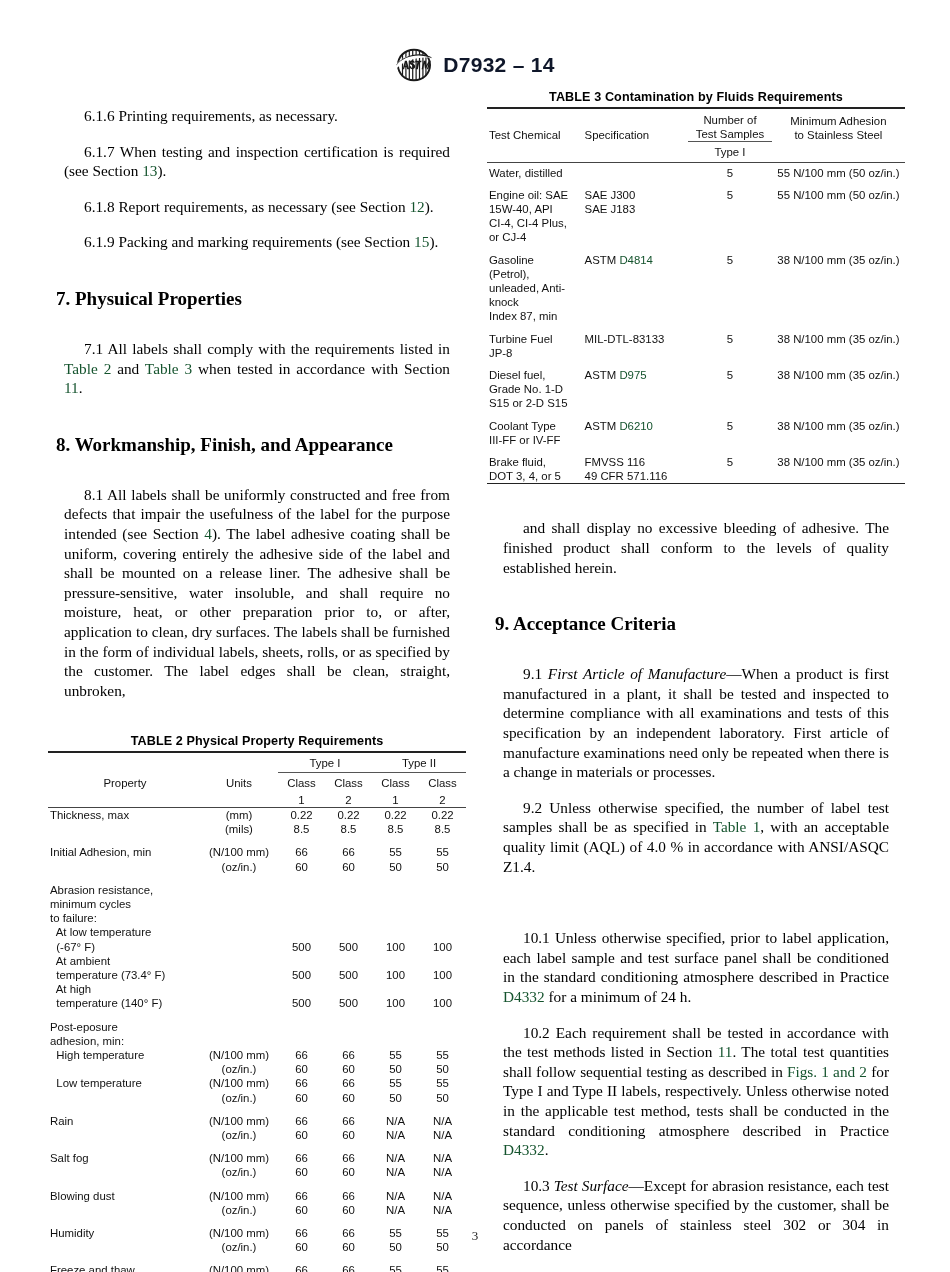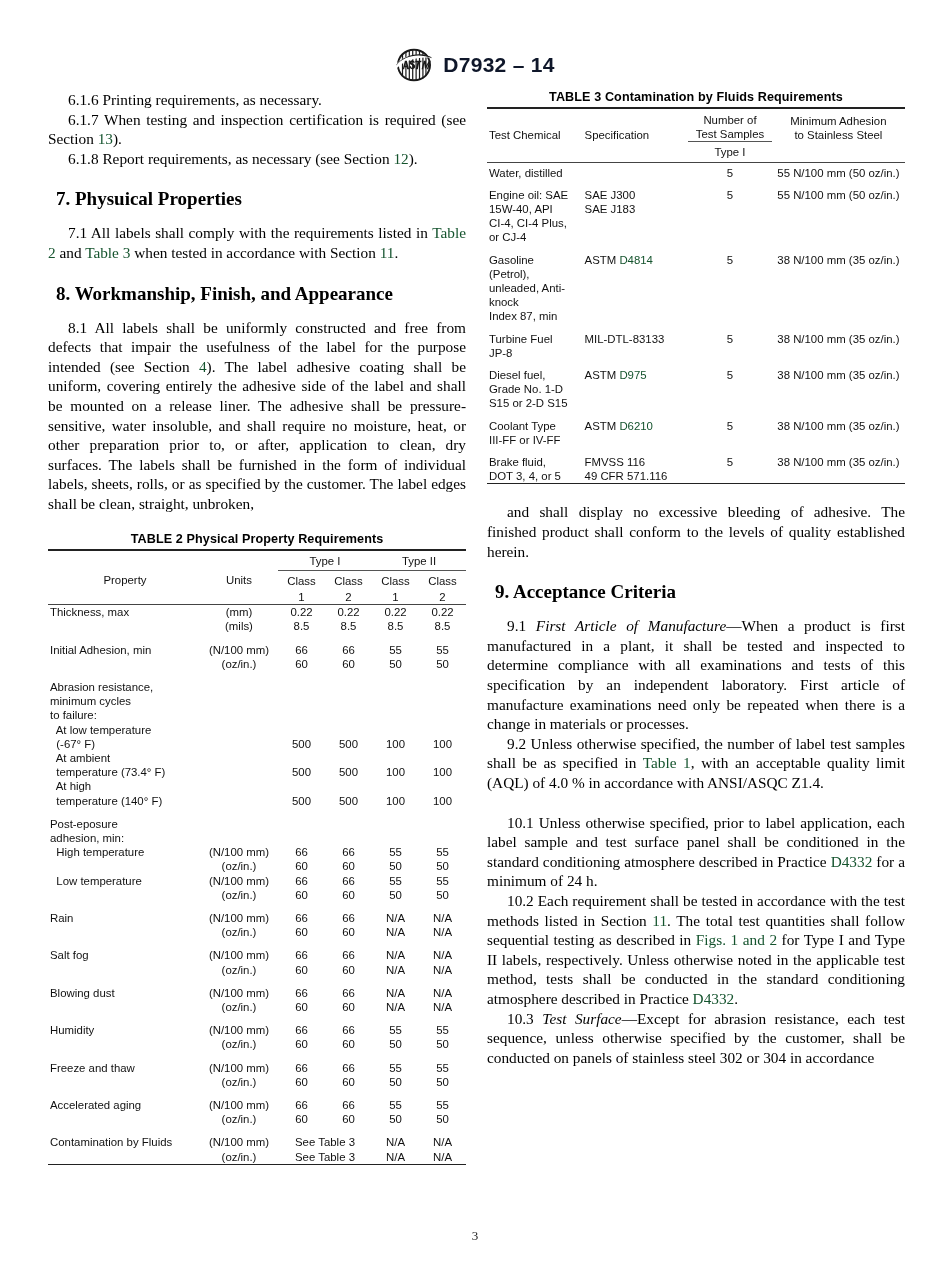--- a/index.html
+++ b/index.html
@@ -60,21 +60,21 @@
     width: 418px;
   }
 
   
   .p {
     font-family: "Liberation Serif", serif;
     font-size: 15.3px;
     line-height: 19.6px;
     text-align: justify;
     text-justify: inter-word;
-    margin: 0;
+    margin: 16px;
     color: #000;
   }
   .p.ind { text-indent: 20px; }
   .gap-sm { height: 7px; }
   .gap-md { height: 13px; }
   .gap-lg { height: 18px; }
 
   .sec-head {
     font-family: "Liberation Serif", serif;
     font-size: 19px;
@@ -177,20 +177,21 @@
       </svg>
     </span>
     <span class="doc-title">D7932 – 14</span>
   </div>
 
   <div class="col-left">
     <div id="left-flow">
         <p class="p ind"><span>6.1.6  Printing requirements, as necessary.</span></p>
         <p class="p ind"><span>6.1.7  When testing and inspection certification is required (see Section </span><span class="ref">13</span><span>).</span></p>
         <p class="p ind"><span>6.1.8  Report requirements, as necessary (see Section </span><span class="ref">12</span><span>).</span></p>
+        <p class="p ind"><span>6.1.9  Packing and marking requirements (see Section </span><span class="ref">15</span><span>).</span></p>
         <div class="gap-md"></div>
         <div class="sec-head">7.  Physuical Properties</div>
         <div class="gap-sm"></div>
         <p class="p ind"><span>7.1  All labels shall comply with the requirements listed in </span><span class="ref">Table 2</span><span> and </span><span class="ref">Table 3</span><span> when tested in accordance with Section </span><span class="ref">11</span><span>.</span></p>
         <div class="gap-md"></div>
         <div class="sec-head">8.  Workmanship, Finish, and Appearance</div>
         <div class="gap-sm"></div>
         <p class="p ind"><span>8.1  All labels shall be uniformly constructed and free from defects that impair the usefulness of the label for the purpose intended (see Section </span><span class="ref">4</span><span>). The label adhesive coating shall be uniform, covering entirely the adhesive side of the label and shall be mounted on a release liner. The adhesive shall be pressure-sensitive, water insoluble, and shall require no moisture, heat, or other preparation prior to, or after, application to clean, dry surfaces. The labels shall be furnished in the form of individual labels, sheets, rolls, or as specified by the customer. The label edges shall be clean, straight, unbroken,</span></p>
       </div>
 

